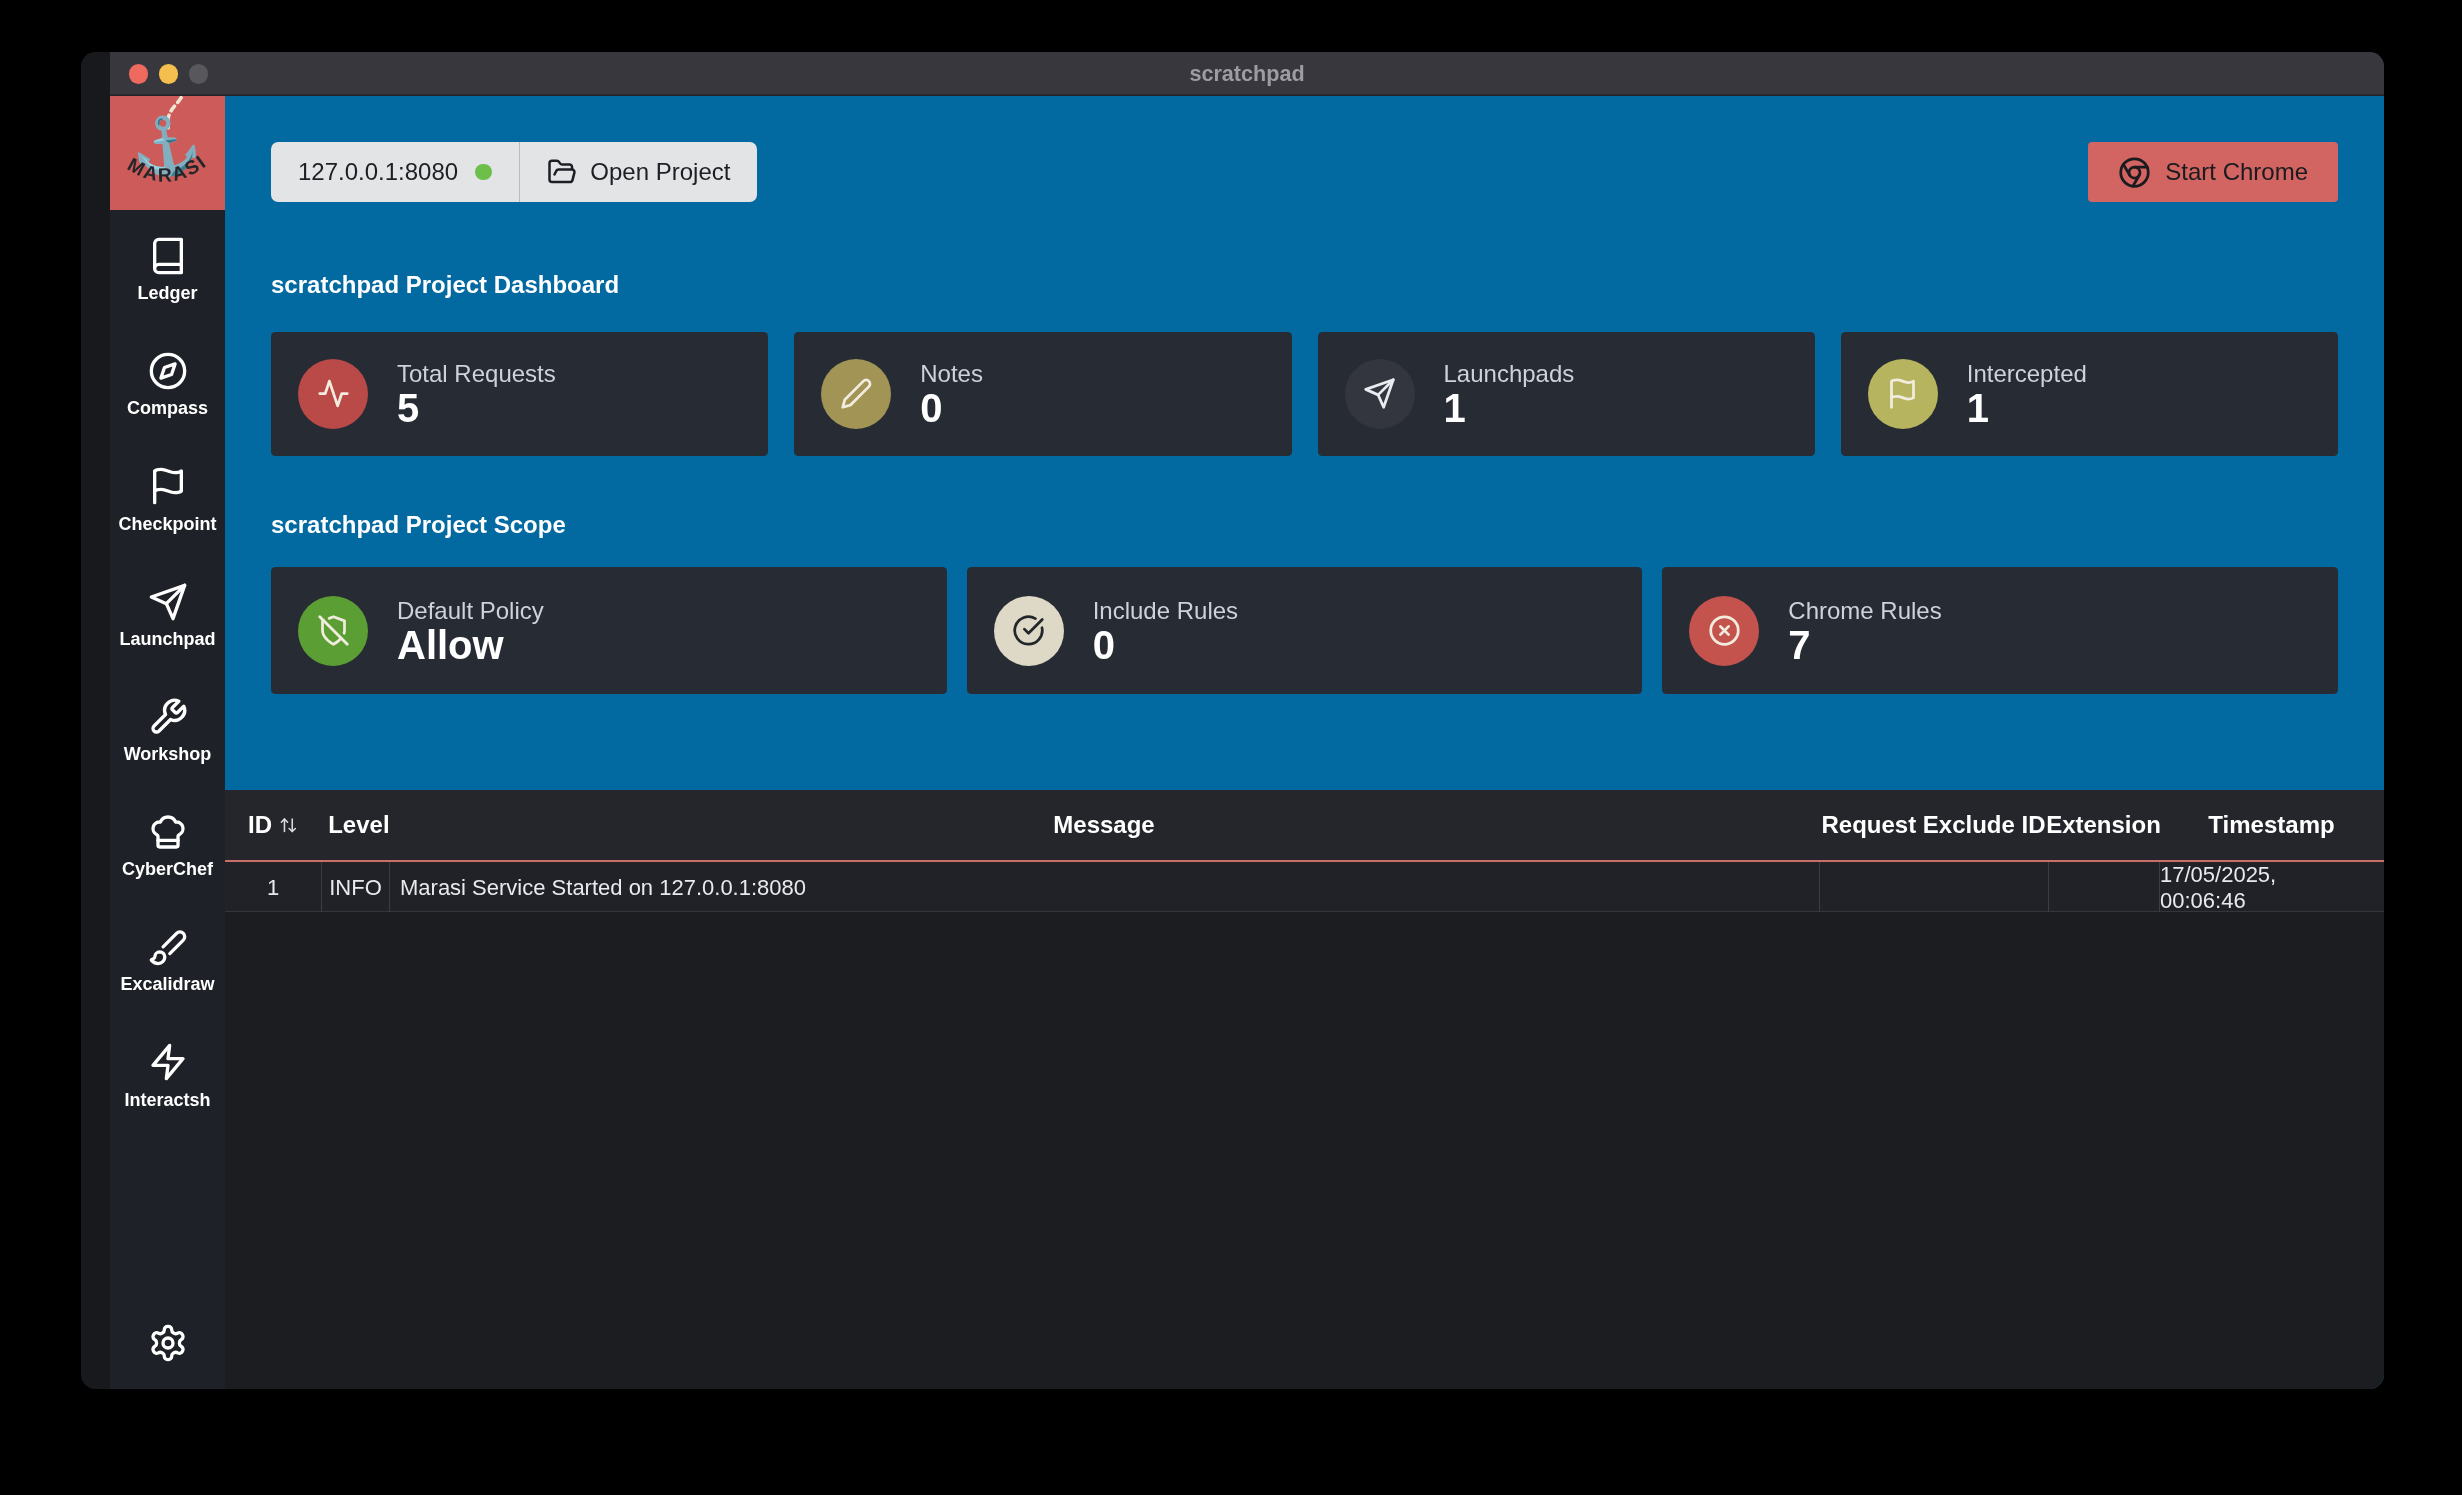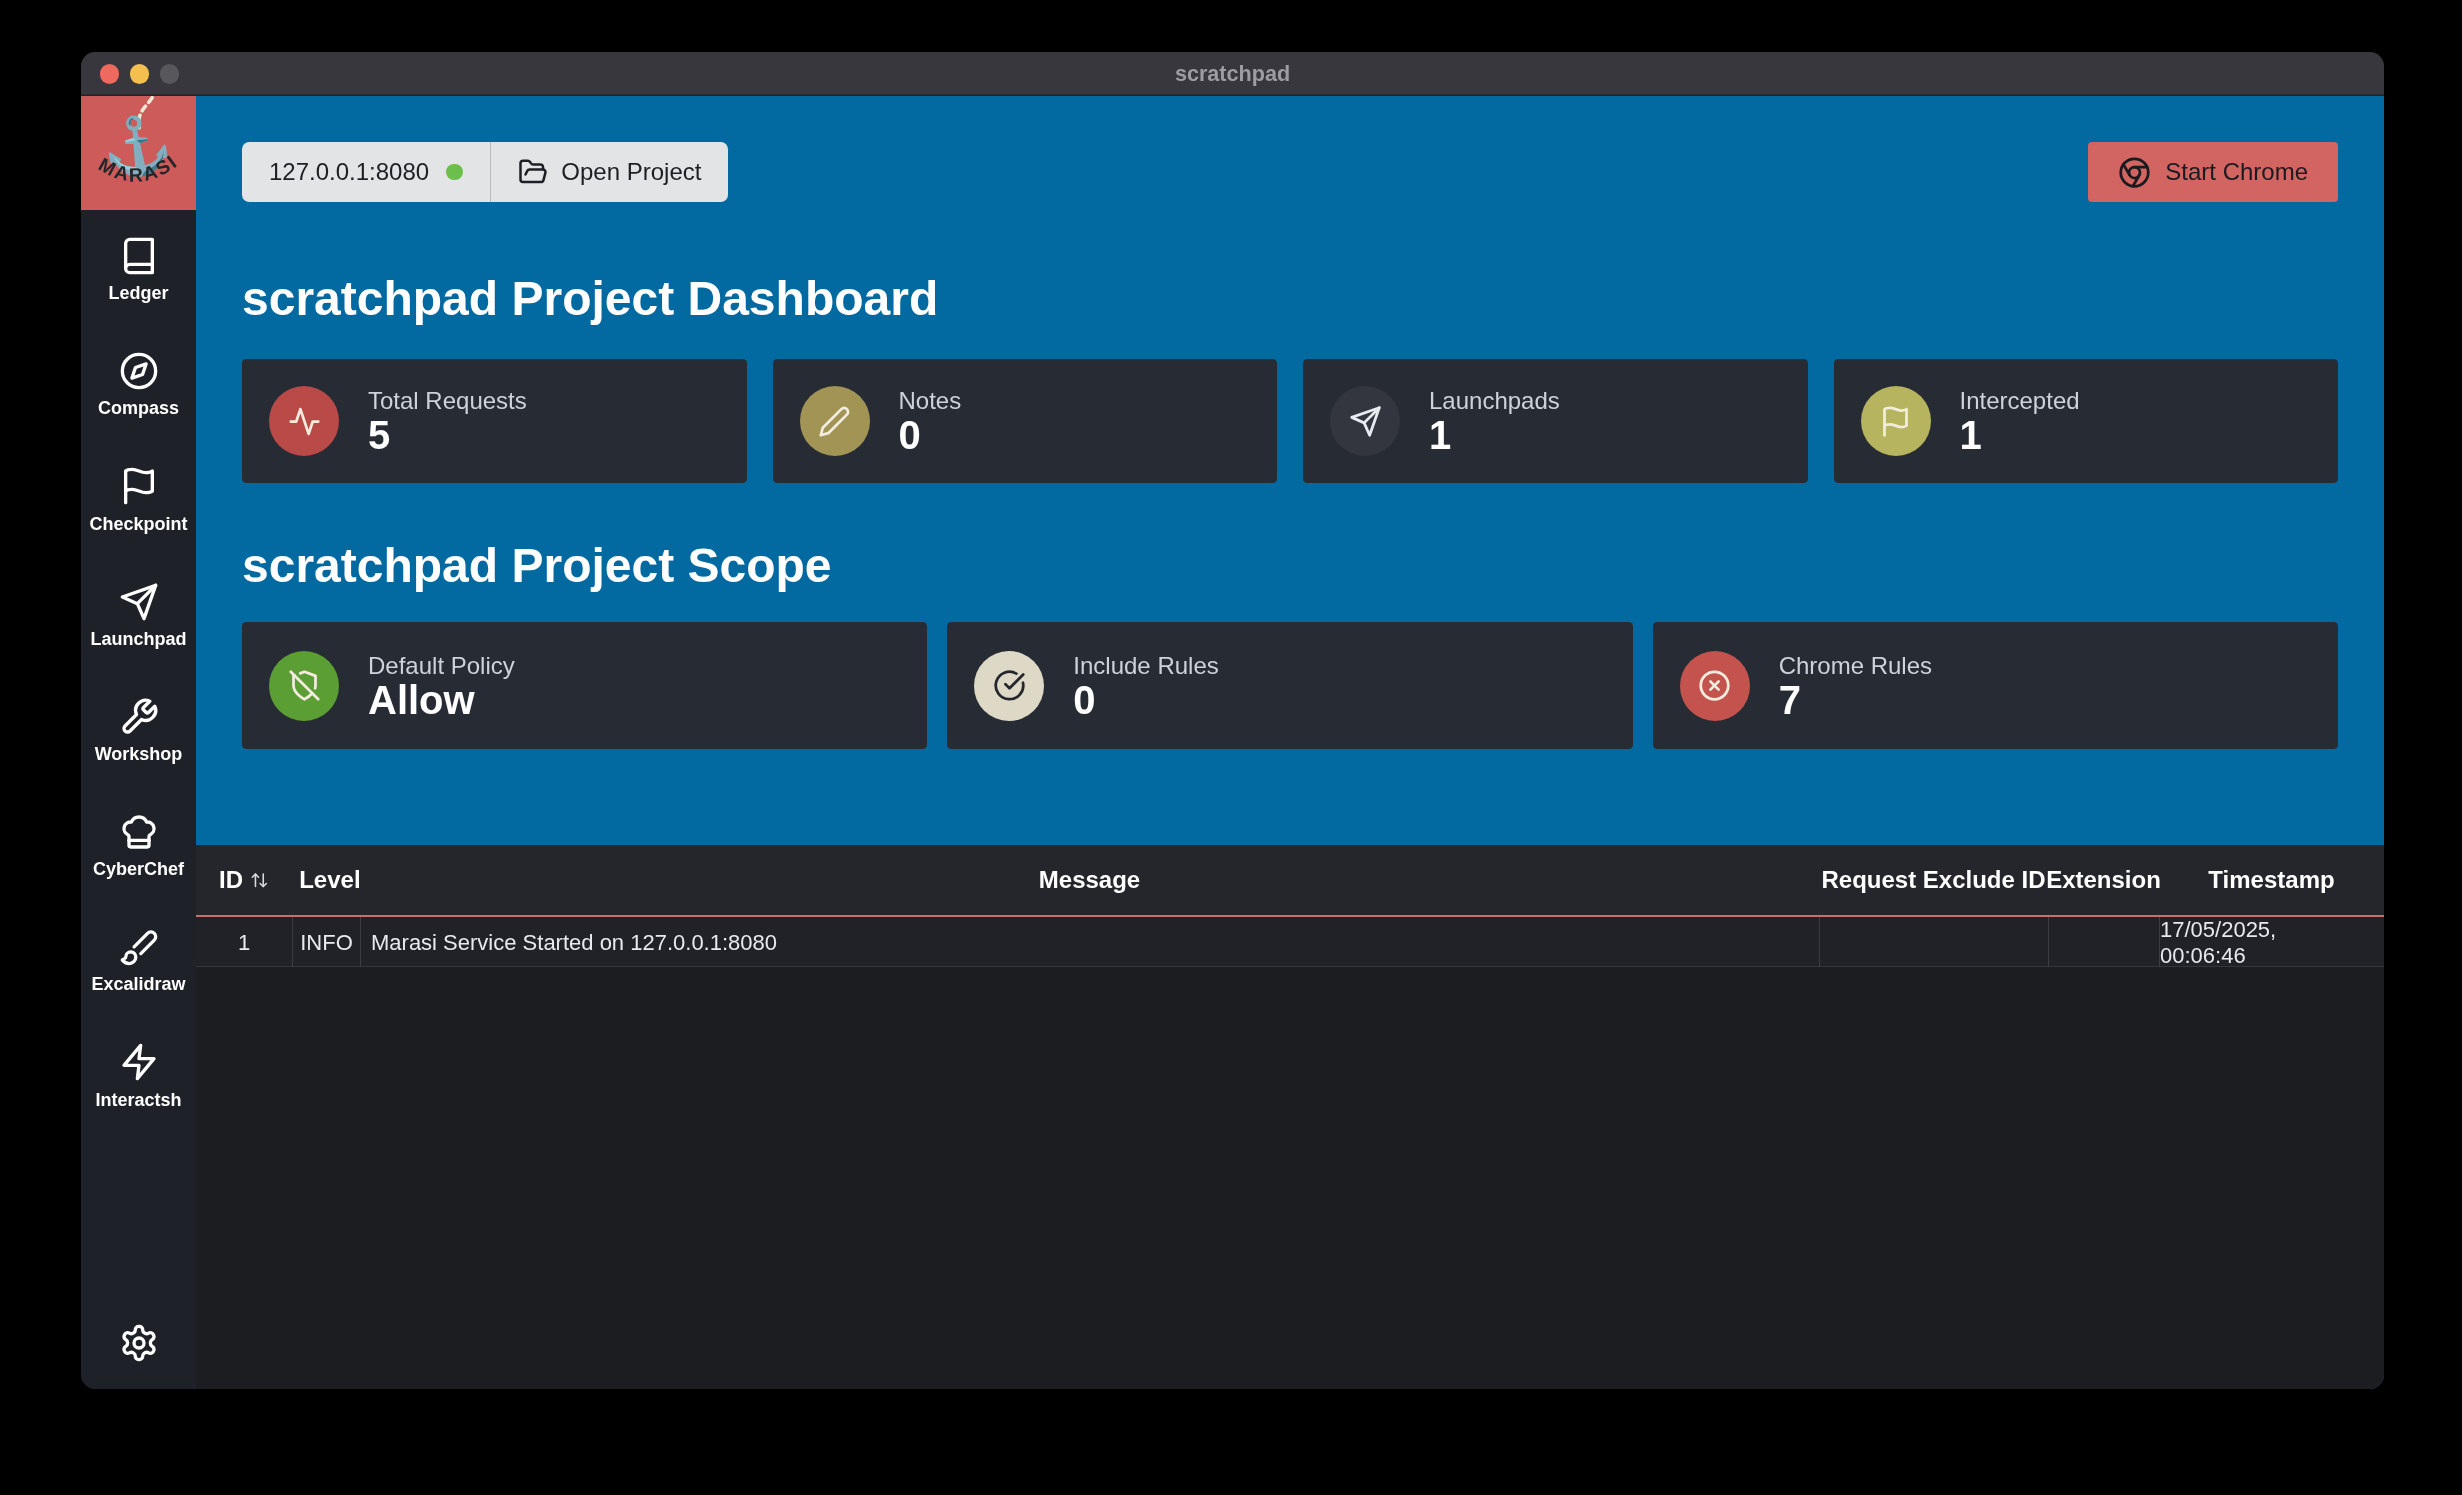--- a/index.html
+++ b/index.html
@@ -5,20 +5,21 @@
   * { box-sizing: border-box; }
   html,body { margin:0; padding:0; }
   body {
     width:2462px; height:1496px; background:#000;
     font-family:"Liberation Sans", sans-serif; position:relative; overflow:hidden;
   }
   .window {
     position:absolute; left:81px; top:52px; width:2303px; height:1337px;
     background:#17191d; border-radius:14.4px; overflow:hidden;
     box-shadow:0 21.6px 58px rgba(0,0,0,.8);
+    padding-left:29px;
   }
   
   .titlebar {
     height:44px; background:#37373d; position:relative;
     display:flex; align-items:center; justify-content:center;
     box-shadow: inset 0 -1.4px 0 #232327;
   }
   .title { font-size:21.6px; font-weight:700; color:#9c9ca2; }
   .traffic { position:absolute; left:18.7px; top:12.2px; display:flex; gap:10.8px; }
   .dot { width:19.4px; height:19.4px; border-radius:50%; }
@@ -55,21 +56,21 @@
   .seg svg { width:30px; height:30px; }
   .status-dot { width:16.5px; height:16.5px; border-radius:50%; margin-left:4.3px; }
   .seg-divider { width:1.4px; background:#b9bbbf; }
   .start-chrome {
     display:flex; align-items:center; gap:14.4px; height:60px; padding:0 30px;
     background:#d26461; border:none; border-radius:4px; font-size:24px;
     color:#191b1f; font-family:inherit; font-weight:500; cursor:pointer;
   }
   .start-chrome svg { width:33px; height:33px; }
   
-  h1, h2 { color:#fff; font-size:48px; font-weight:700; margin:0; padding-left:46px; line-height:1.15; }
+  h1, h2 { color:#fff; font-size:24px; font-weight:700; margin:0; padding-left:46px; line-height:1.15; }
   h1 { margin-top:69px; }
   h2 { margin-top:55px; }
   .cards { display:grid; padding:0 46px; }
   .cards.stats { grid-template-columns:repeat(4,1fr); gap:26px; margin-top:33px; }
   .cards.scope { grid-template-columns:repeat(3,1fr); gap:20px; margin-top:29px; }
   .card {
     background:#272c34; border-radius:4.3px; height:124px;
     display:flex; align-items:center; padding:0 27px; gap:29px;
   }
   .cards.scope .card { height:127px; }

